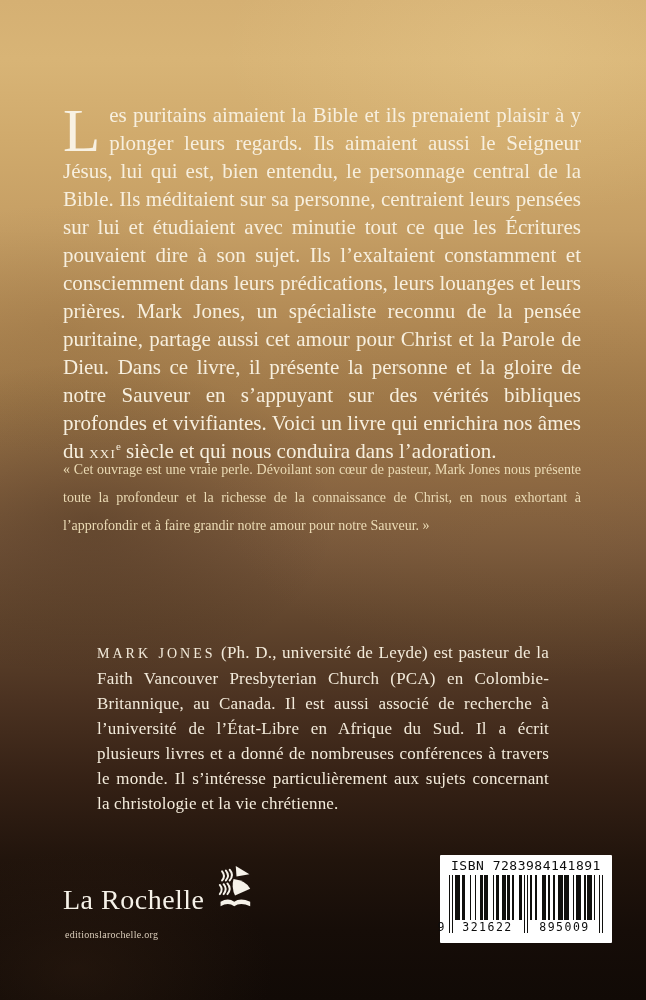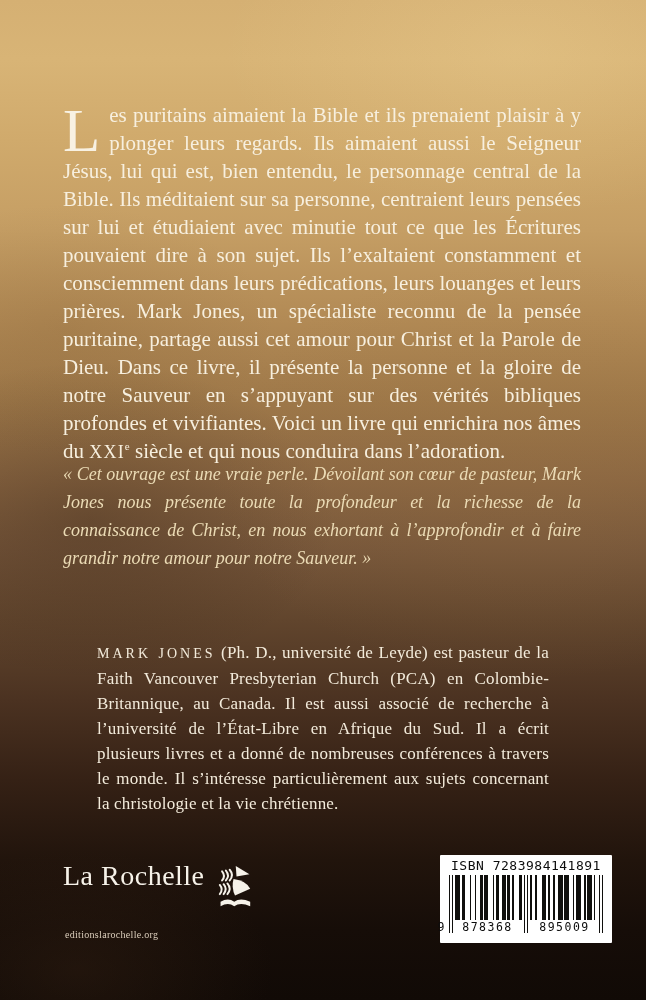--- a/index.html
+++ b/index.html
@@ -22,43 +22,43 @@
 
   .synopsis{
     position:absolute;left:63px;top:80px;width:518px;
     font-size:21px;line-height:28px;text-align:justify;
     color:#f7efde;
   }
   .dropcap{
     float:left;font-size:61px;line-height:50px;
     padding:5px 9px 0 0;color:#f8f1e2;
   }
-  .sc{font-size:18px;letter-spacing:1.2px;}
+  .sc{font-size:13px;letter-spacing:1.2px;}
   .synopsis sup{font-size:11px;line-height:0;vertical-align:super;}
 
   .quote{
     position:absolute;left:63px;top:442px;width:518px;
-    font-style:italic;font-size:18px;line-height:28px;text-align:justify;
+    font-size:14px;line-height:28px;text-align:justify;
     color:#ebdbb5;
   }
   .attribution{
     position:absolute;left:63px;top:551px;width:518px;
     text-align:right;font-size:20px;color:#f4ebd8;
   }
 
   .bio{
     position:absolute;left:97px;top:623px;width:452px;
     font-size:17px;line-height:25px;text-align:justify;
     color:#f3ebdb;letter-spacing:0.2px;
   }
   .bio-name{letter-spacing:3px;font-size:14px;}
 
   .publisher-row{
     position:absolute;left:63px;top:860px;
-    display:flex;align-items:flex-start;gap:11px;color:#f6f2e9;
+    display:flex;align-items:flex-end;gap:11px;color:#f6f2e9;
   }
   .publisher-name{font-size:28px;letter-spacing:0.5px;}
   .ship{width:38px;height:56px;display:block;}
 
   .website{
     position:absolute;left:65px;top:929px;
     font-size:10px;color:#dccfbd;letter-spacing:0.3px;
   }
 
   .barcode{
@@ -117,21 +117,21 @@
       <path d="M6,48 Q16,42 24,48 Q32,42 45,48 L45,54 Q32,48 24,54 Q16,48 6,54 Z" fill="#f6f2e9"></path>
     </svg>
   </div>
 
   <div class="website">editionslarochelle.org</div>
 
   <div class="barcode">
     <div class="isbn-label">ISBN 7283984141891</div>
     <div class="bars">
       <span class="bc-digit d0">9</span>
-      <span class="bc-digit d1">878368</span>
+      <span class="bc-digit d1">321622</span>
       <span class="bc-digit d2">895009</span>
     <div class="bar guard" style="left: 0px; width: 1.63px;"></div>
         <div class="bar guard" style="left: 3.26px; width: 1.63px;"></div>
         <div class="bar" style="left: 6.53px; width: 4.89px;"></div>
         <div class="bar" style="left: 13.05px; width: 3.26px;"></div>
         <div class="bar" style="left: 21.21px; width: 1.63px;"></div>
         <div class="bar" style="left: 26.11px; width: 1.63px;"></div>
         <div class="bar" style="left: 31px; width: 3.26px;"></div>
         <div class="bar" style="left: 35.89px; width: 3.26px;"></div>
         <div class="bar" style="left: 44.05px; width: 1.63px;"></div>

